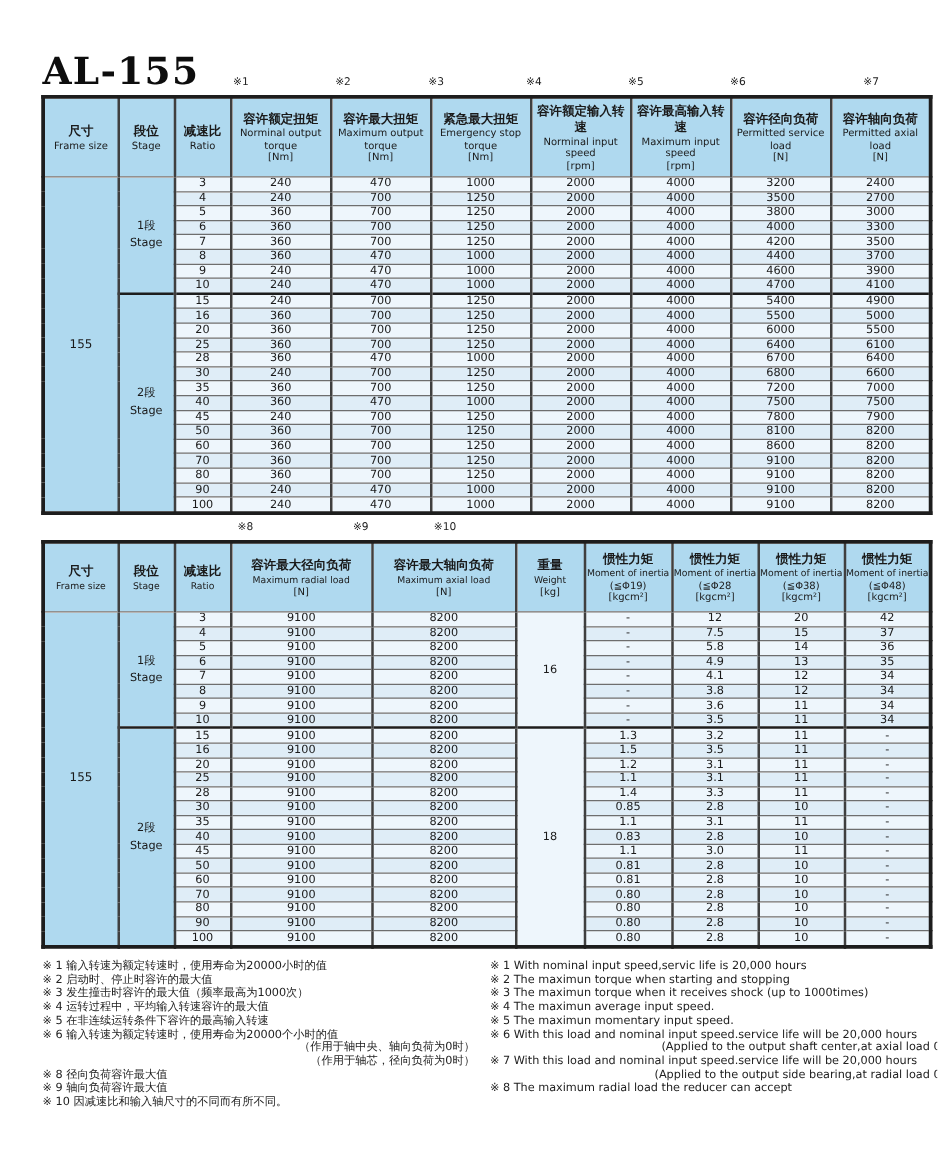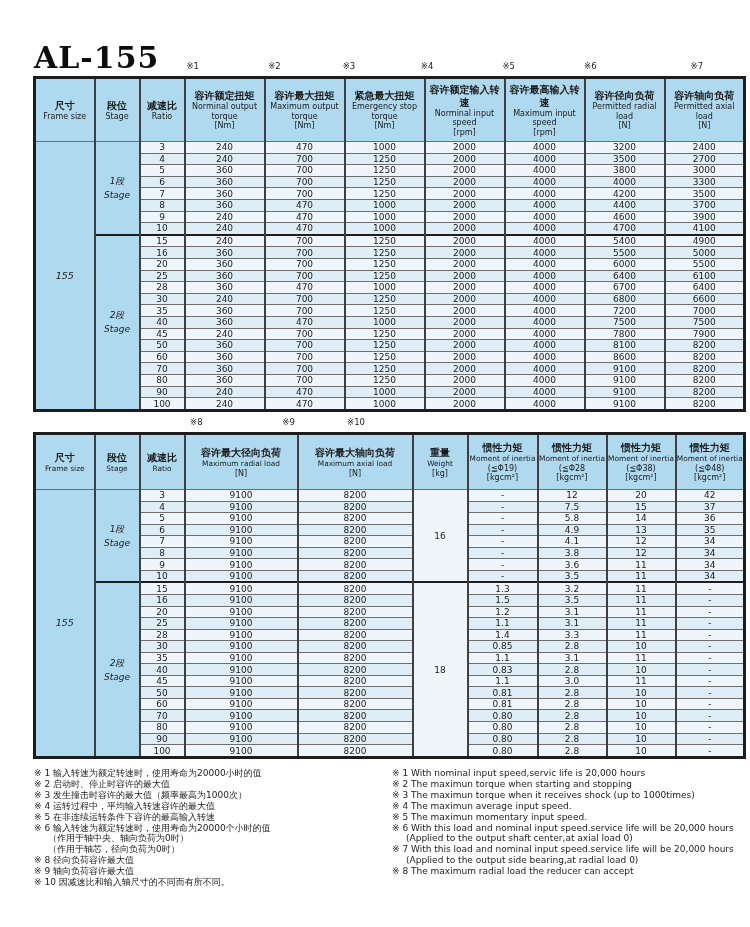--- a/index.html
+++ b/index.html
@@ -21,33 +21,33 @@
   #table2 thead tr{height:56px;}
   th,td{border-left:2px solid #3f3f3f;border-right:2px solid #3f3f3f;
         border-top:1px solid #6e6e6e;border-bottom:1px solid #6e6e6e;
         text-align:center;vertical-align:middle;padding:0;overflow:hidden;}
   th{background:var(--header-blue,#afd9ef);font-weight:normal;}
   .h-zh{font-size:10px;font-weight:bold;line-height:13px;}
   .h-en{font-size:8px;line-height:9.5px;}
   .h-sub,.h-unit{font-size:8px;line-height:9.5px;}
   #table2 .h-en{font-size:7.4px;}
   td{font-size:9px;line-height:10px;}
-  .frame-cell,.stage-cell{background:var(--header-blue,#afd9ef);font-size:9.5px;font-style:italic;}
+  .frame-cell,.stage-cell{background:var(--header-blue,#afd9ef);font-size:9.5px;}
   .stage-cell div{line-height:14px;font-size:9px;}
   tbody tr:nth-child(odd) .data-cell{background:var(--row-light,#eef6fc);}
   tbody tr:nth-child(even) .data-cell{background:var(--row-dark,#dfedf7);}
   .weight-cell{background:var(--row-light,#eef6fc);font-size:9px;}
   tr.group-first td{border-top:2px solid #1d1d1d;}
 
   .footnotes{position:absolute;left:34px;top:754px;width:710px;display:flex;gap:12px;}
   .fn-col{flex:0 0 auto;}
   .fn-zh{width:346px;}
   .fn-en{width:364px;}
   .fn-line{font-size:9px;line-height:10.9px;white-space:nowrap;color:#222;}
-  .fn-line.cont{padding-left:14px;}
+  .fn-line.cont{padding-left:14px;text-align:right;}
 </style>
 </head>
 <body>
 
 <div class="page">
   <h1 class="title">AL-155</h1>
 
   <div class="marks" id="t1-marks">
       <span style="left: 22.5%;">※1</span>
       <span style="left: 34%;">※2</span>
@@ -105,21 +105,21 @@
             <div class="h-en">Norminal input speed</div>
             <div class="h-unit">[rpm]</div>
           </th>
           <th>
             <div class="h-zh">容许最高输入转速</div>
             <div class="h-en">Maximum input speed</div>
             <div class="h-unit">[rpm]</div>
           </th>
           <th>
             <div class="h-zh">容许径向负荷</div>
-            <div class="h-en">Permitted radial load</div>
+            <div class="h-en">Permitted service load</div>
             <div class="h-unit">[N]</div>
           </th>
           <th>
             <div class="h-zh">容许轴向负荷</div>
             <div class="h-en">Permitted axial load</div>
             <div class="h-unit">[N]</div>
           </th>
         </tr>
       </thead>
     <tbody>

